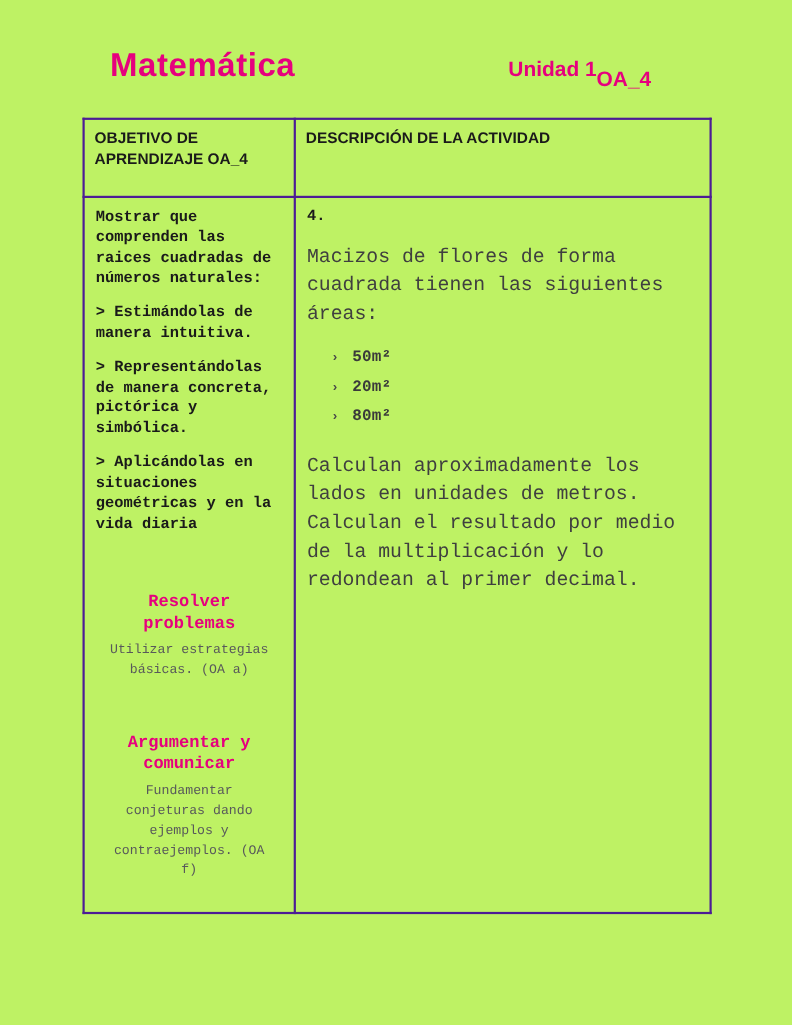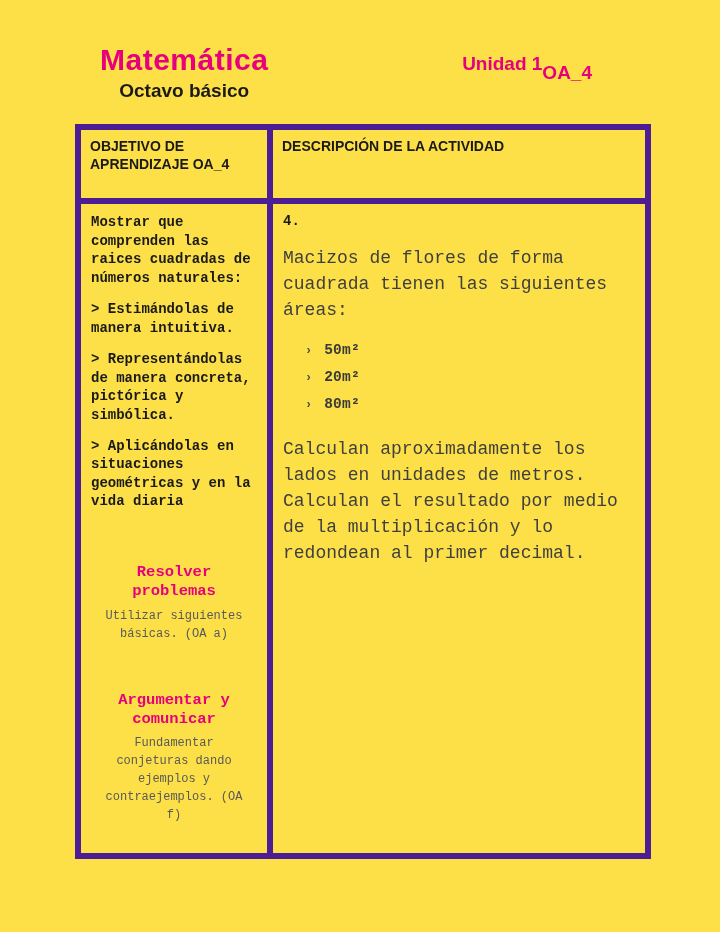--- a/index.html
+++ b/index.html
@@ -6,21 +6,21 @@
   html, body { background: #ffffff; }
   body {
     font-family: "Liberation Sans", sans-serif;
     color: #231f20;
   }
   .page {
     position: relative;
     width: 720px;
     height: 932px;
     margin: 0 auto;
-    background: #fde047;
+    background: #bef264;
     overflow: hidden;
   }
 
   
   .doc-header {
     display: flex;
     justify-content: space-between;
     align-items: flex-start;
     padding: 44px 128px 0 100px;
   }
@@ -67,21 +67,21 @@
 
   
   .activities-table {
     border-collapse: collapse;
     table-layout: fixed;
     width: 570px;
     margin: 22px 0 0 75px;
   }
   .activities-table th,
   .activities-table td {
-    border: 6px solid #4c1d95;
+    border: 2px solid #4c1d95;
     vertical-align: top;
   }
   .col-objective { width: 192px; }
   .col-activity  { width: 378px; }
 
   .activities-table th {
     font-size: 14px;
     font-weight: bold;
     color: #1a1a1a;
     padding: 7px 9px 24px 9px;
@@ -162,21 +162,20 @@
   .activity-body { margin-top: 20px; }
 </style>
 </head>
 <body>
 
 <div class="page">
 
   <header class="doc-header">
     <div class="header-left">
       <h1 class="doc-title">Matemática</h1>
-      <h2 class="doc-subtitle">Octavo básico</h2>
     </div>
     <div class="header-right">
       <div class="unit-label">Unidad 1</div>
       <div class="oa-label">OA_4</div>
     </div>
   </header>
 
 
   <table class="activities-table">
     <thead>
@@ -190,21 +189,21 @@
 
         <td class="objective-cell">
           <p>Mostrar que comprenden las raices cuadradas de números naturales:</p>
           <p>&gt; Estimándolas de manera intuitiva.</p>
           <p>&gt; Representándolas de manera concreta, pictórica y simbólica.</p>
           <p>&gt; Aplicándolas en situaciones geométricas y en la vida diaria</p>
 
           <div class="skills">
             <div class="skill">
               <div class="skill-title">Resolver problemas</div>
-              <div class="skill-desc">Utilizar siguientes básicas. (OA a)</div>
+              <div class="skill-desc">Utilizar estrategias básicas. (OA a)</div>
             </div>
             <div class="skill">
               <div class="skill-title">Argumentar y comunicar</div>
               <div class="skill-desc">Fundamentar conjeturas dando ejemplos y contraejemplos. (OA f)</div>
             </div>
           </div>
         </td>
 
         <td class="activity-cell">
           <p class="activity-number">4.</p>

